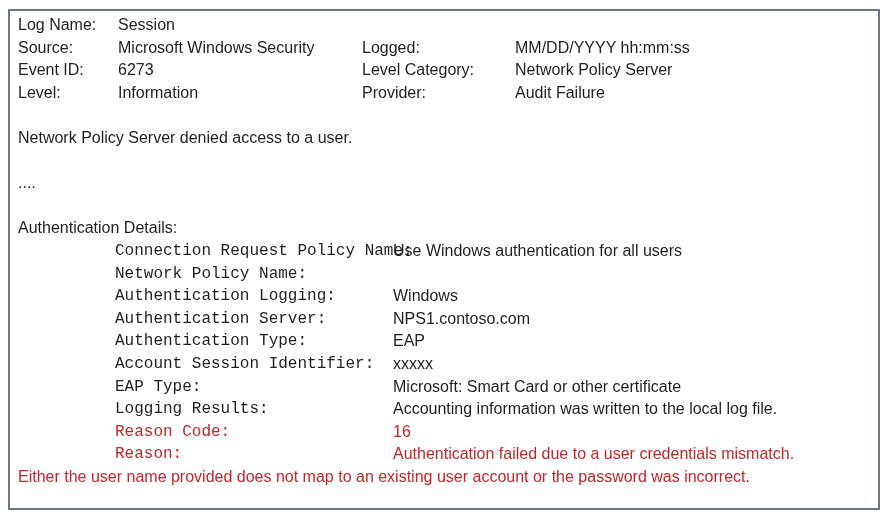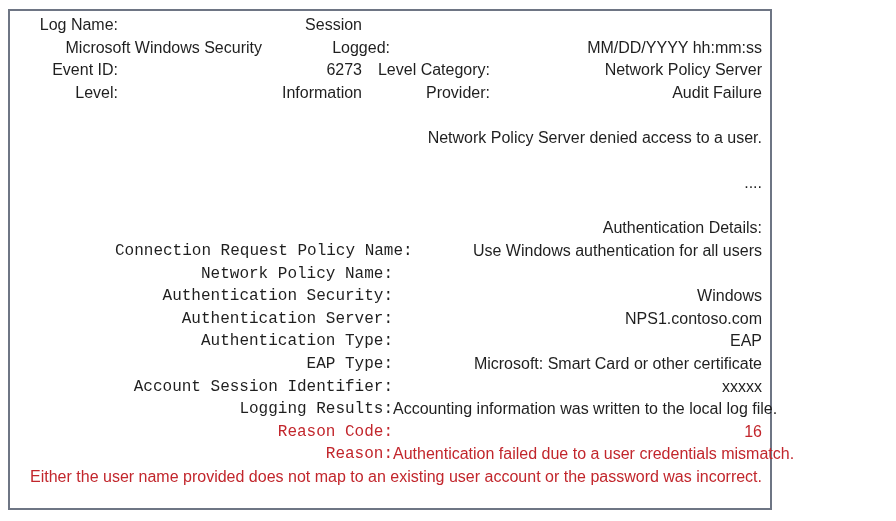--- a/index.html
+++ b/index.html
@@ -8,26 +8,25 @@
     background: #ffffff;
     width: 896px;
     height: 521px;
     font-family: "Liberation Sans", sans-serif;
     color: var(--text, #1f1f1f);
   }
   .frame {
     position: absolute;
     left: 8px;
     top: 9px;
-    width: 764px;
+    width: 872px;
     height: 501px;
     border: 2px solid var(--border, #6e7584);
     box-sizing: border-box;
     background: #ffffff;
-    text-align: right;
   }
   .content {
     padding: 3px 8px 0 8px;
     font-size: 16px;
     line-height: 22.6px;
     white-space: nowrap;
   }
   .sp { height: 22.6px; }
   .hdr-row { display: flex; }
   .hdr-row .l1 { width: 100px; flex: none; }
@@ -45,20 +44,21 @@
 <div class="frame">
   <div class="content">
 
     <div class="hdr-row">
       <span class="l1">Log Name:</span>
       <span class="v1">Session</span>
       <span class="l2"></span>
       <span class="v2"></span>
     </div>
     <div class="hdr-row">
+      <span class="l1">Source:</span>
       <span class="v1">Microsoft Windows Security</span>
       <span class="l2">Logged:</span>
       <span class="v2">MM/DD/YYYY hh:mm:ss</span>
     </div>
     <div class="hdr-row">
       <span class="l1">Event ID:</span>
       <span class="v1">6273</span>
       <span class="l2">Level Category:</span>
       <span class="v2">Network Policy Server</span>
     </div>
@@ -77,38 +77,38 @@
     <div>Authentication Details:</div>
 
     <div class="detail-row">
       <span class="dl">Connection Request Policy Name:</span>
       <span class="dv">Use Windows authentication for all users</span>
     </div>
     <div class="detail-row">
       <span class="dl">Network Policy Name:</span>
     </div>
     <div class="detail-row">
-      <span class="dl">Authentication Security:</span>
+      <span class="dl">Authentication Logging:</span>
       <span class="dv">Windows</span>
     </div>
     <div class="detail-row">
       <span class="dl">Authentication Server:</span>
       <span class="dv">NPS1.contoso.com</span>
     </div>
     <div class="detail-row">
       <span class="dl">Authentication Type:</span>
       <span class="dv">EAP</span>
     </div>
     <div class="detail-row">
+      <span class="dl">Account Session Identifier:</span>
+      <span class="dv">xxxxx</span>
+    </div>
+    <div class="detail-row">
       <span class="dl">EAP Type:</span>
       <span class="dv">Microsoft: Smart Card or other certificate</span>
-    </div>
-    <div class="detail-row">
-      <span class="dl">Account Session Identifier:</span>
-      <span class="dv">xxxxx</span>
     </div>
     <div class="detail-row">
       <span class="dl">Logging Results:</span>
       <span class="dv">Accounting information was written to the local log file.</span>
     </div>
     <div class="detail-row red">
       <span class="dl">Reason Code:</span>
       <span class="dv">16</span>
     </div>
     <div class="detail-row red">

